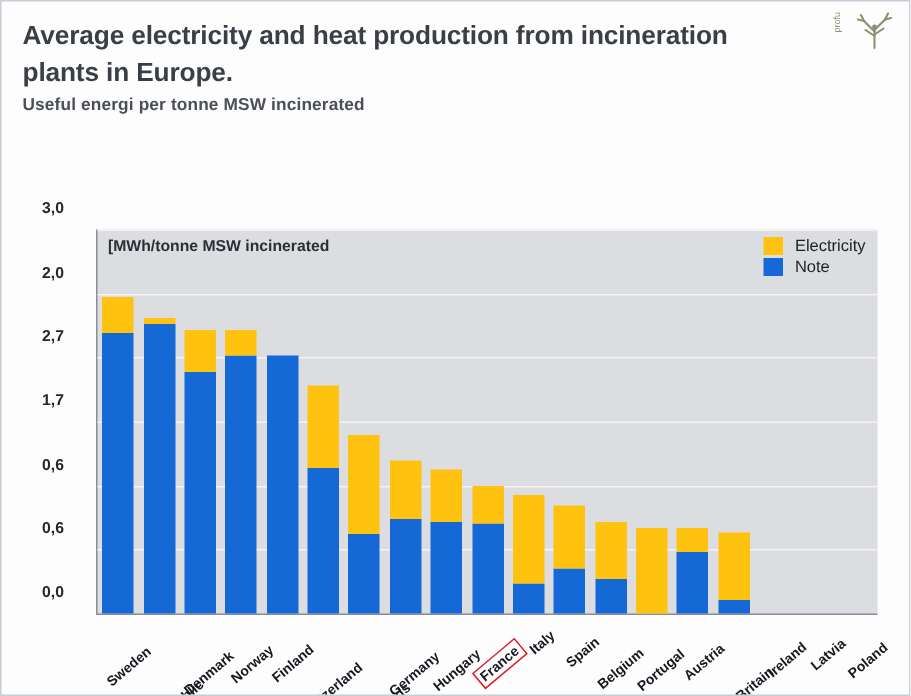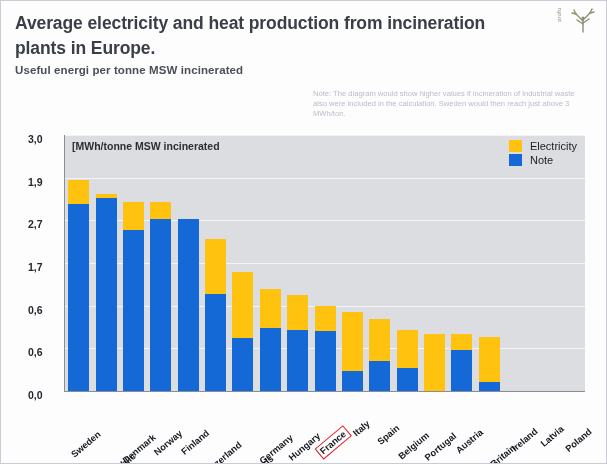--- a/index.html
+++ b/index.html
@@ -95,21 +95,21 @@
     position: absolute;
     left: 0;
     top: 0;
     width: 47px;
     height: 270px;
   }
   
   #plot {
     position: absolute;
     left: 49px;
-    top: 6px;
+    top: 24px;
     width: 520px;
     height: 256px;
     background: #dcdde1;
     border-left: 1.5px solid #8a8d95;
     border-bottom: 1.5px solid #8a8d95;
     box-sizing: content-box;
   }
   .gridline {
     position: absolute;
     left: 0;
@@ -211,31 +211,30 @@
         <path d="M12 16 L18 12"></path>
         <path d="M5 7 L3 3"></path>
         <path d="M5 7 L1 6"></path>
         <path d="M19 6 L21 2"></path>
         <path d="M19 6 L23 5"></path>
       </g>
       <circle cx="12" cy="11" r="1.6" fill="#8d8f72"></circle>
     </svg>
   </div>
 
-  <div id="note">Note: The diagram would show higher values if incineration of industrial waste also were included in the calculation. Sweden would then reach just above 3 MWh/ton.</div>
 
   <div id="chart-area">
 
     <div id="yaxis">
         <div class="ytick" style="top: 266px;">0,0</div>
         <div class="ytick" style="top: 223.333px;">0,6</div>
         <div class="ytick" style="top: 180.667px;">0,6</div>
         <div class="ytick" style="top: 138px;">1,7</div>
         <div class="ytick" style="top: 95.3333px;">2,7</div>
-        <div class="ytick" style="top: 52.6667px;">1,9</div>
+        <div class="ytick" style="top: 52.6667px;">2,0</div>
         <div class="ytick" style="top: 10px;">3,0</div>
       </div>
 
     <div id="plot">
       <div id="plot-label">[MWh/tonne MSW incinerated</div>
       <div id="gridlines">
           <div class="gridline" style="top: 213.333px;"></div>
           <div class="gridline" style="top: 170.667px;"></div>
           <div class="gridline" style="top: 128px;"></div>
           <div class="gridline" style="top: 85.3333px;"></div>

